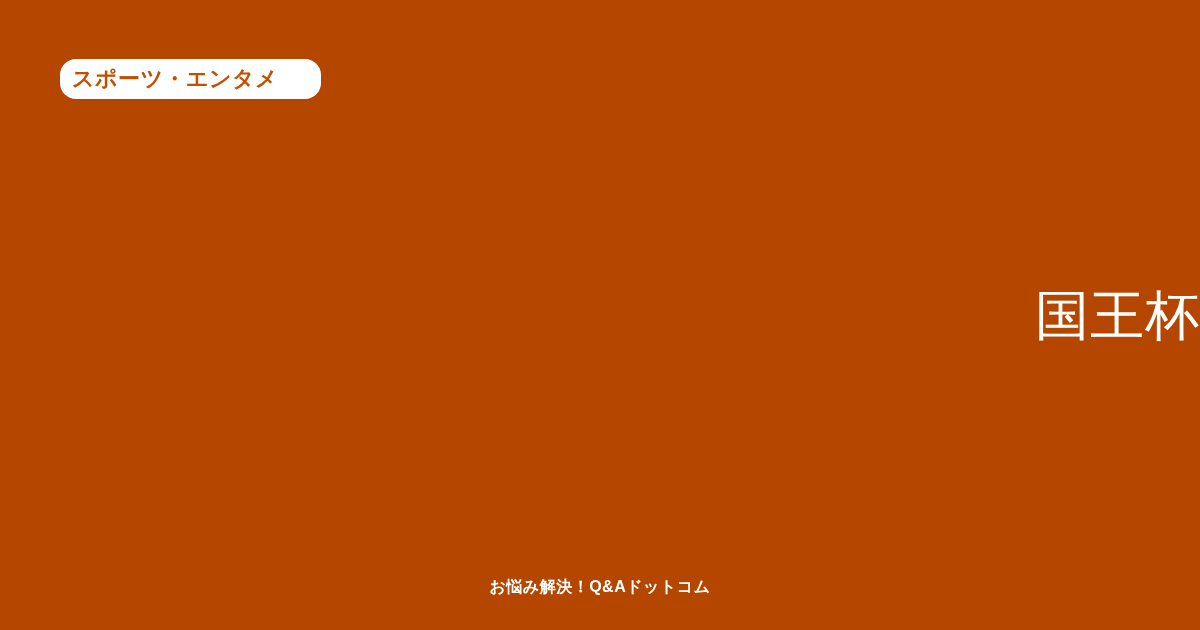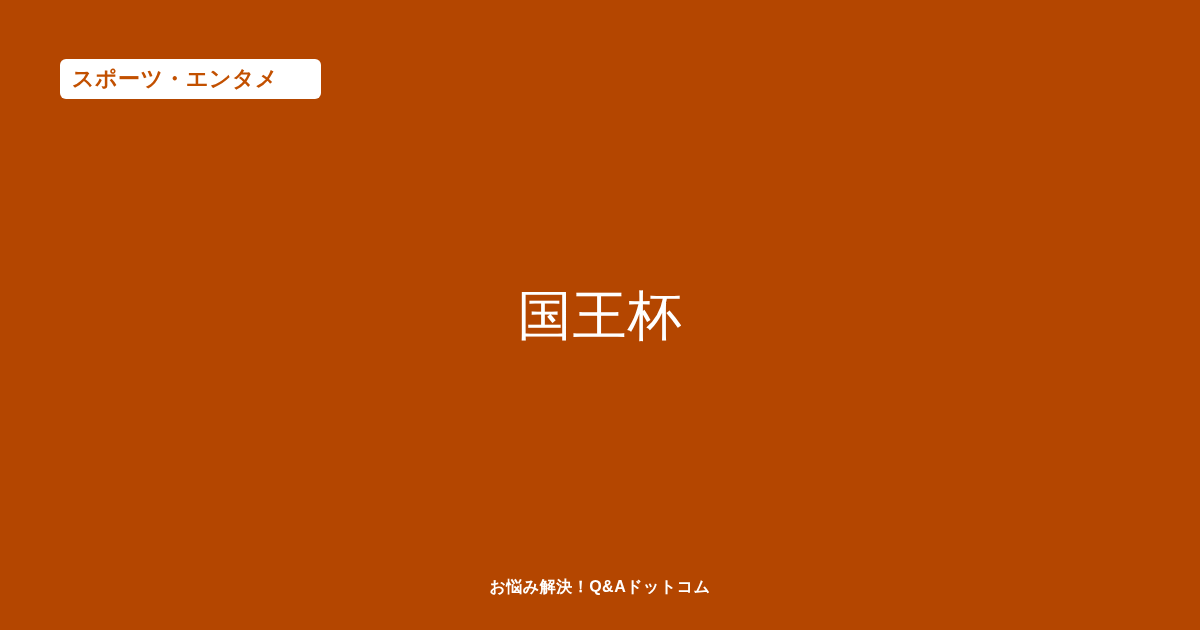--- a/index.html
+++ b/index.html
@@ -26,21 +26,21 @@
   
   .category-badge {
     position: absolute;
     left: 60px;
     top: 59px;
     height: 40px;
     display: flex;
     align-items: center;
     padding: 0 13px 0 12px;
     background: #ffffff;
-    border-radius: 6px;
+    border-radius: 16px;
     box-sizing: border-box;
   }
   .category-badge-label {
     font-size: 22px;
     line-height: 1;
     font-weight: 700;
     color: #c25000;
     letter-spacing: 0.5px;
     white-space: nowrap;
     padding-right: 30px;
@@ -48,21 +48,21 @@
 
   
   .title-wrap {
     position: absolute;
     left: 0;
     top: 0;
     width: 1200px;
     height: 630px;
     display: flex;
     align-items: center;
-    justify-content: center;
+    justify-content: flex-end;
     pointer-events: none;
   }
   .title {
     font-size: 54px;
     line-height: 1.3;
     font-weight: 400;
     color: #ffffff;
     text-align: center;
     max-width: 1000px;
     letter-spacing: 1px;

